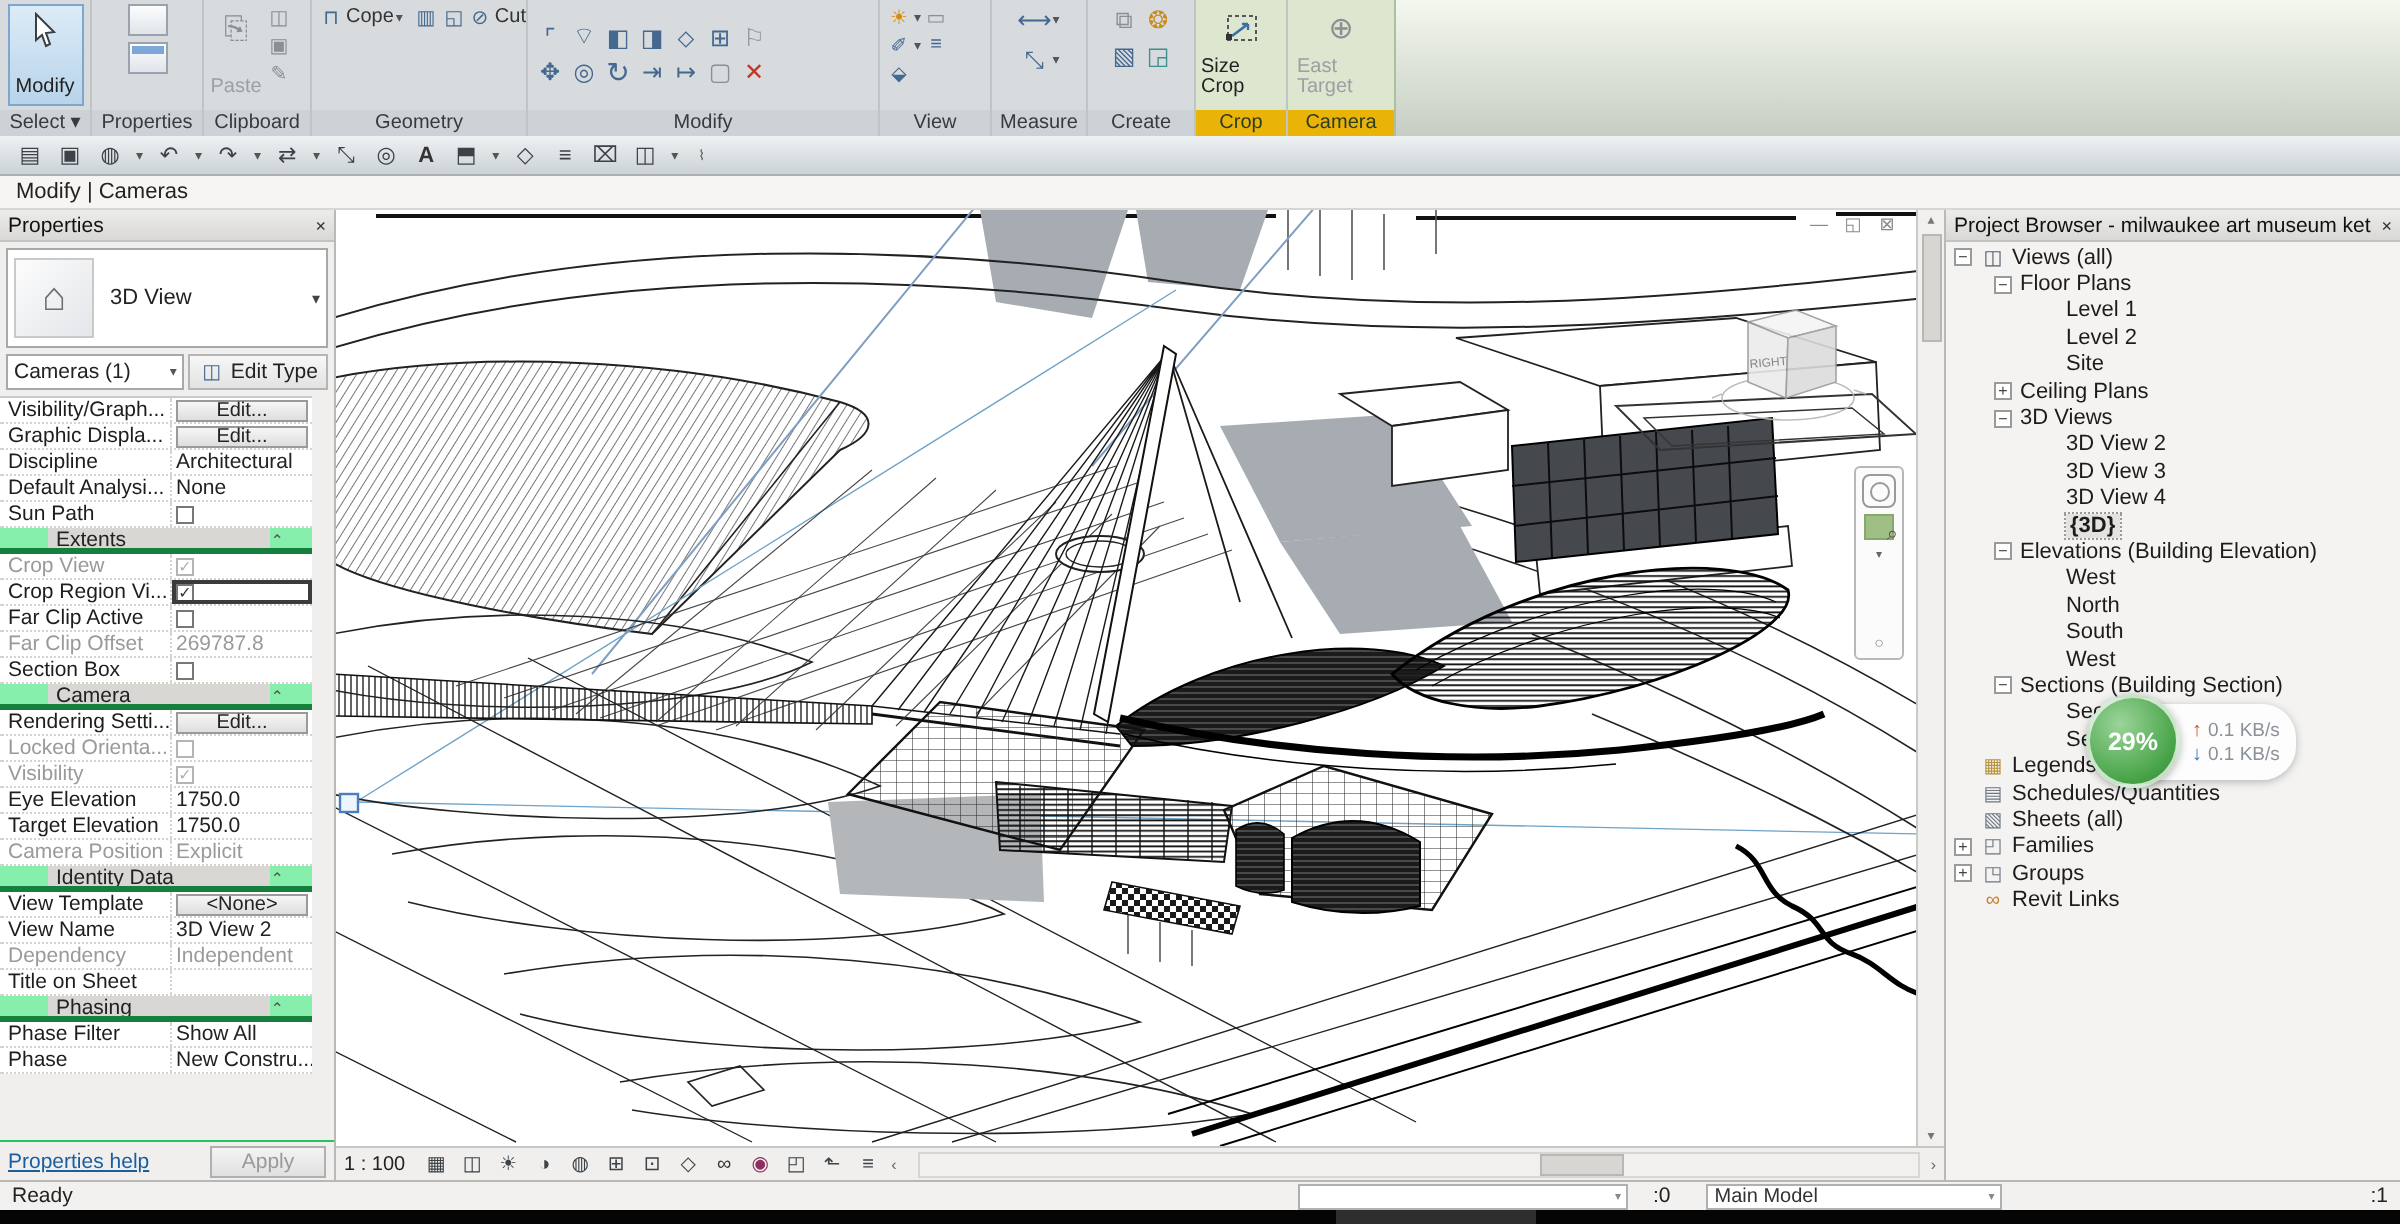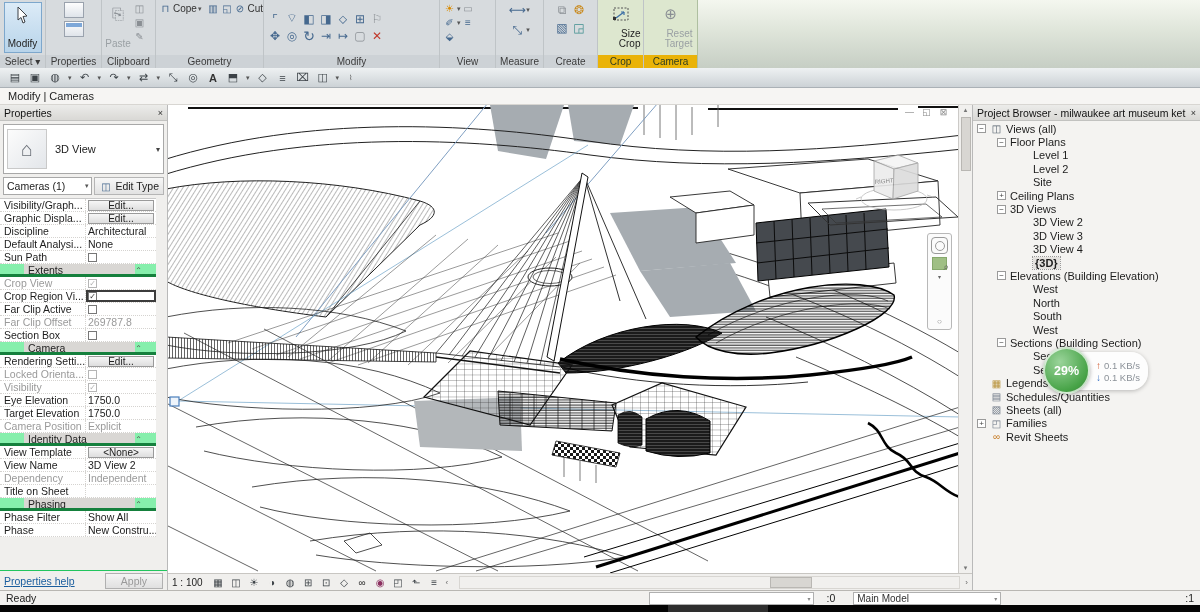--- a/index.html
+++ b/index.html
@@ -13,21 +13,21 @@
   .rpanel .plabel{height:13px;line-height:13px;text-align:center;font-size:10px;color:#3a3a3a;background:#cdd2d6;white-space:nowrap;overflow:hidden;}
   .rpanel.green{background:#dde7cf;}
   .rpanel.green .plabel{background:#eab308;color:#2c3c22;}
   .ico{display:inline-flex;align-items:center;justify-content:center;width:16px;height:16px;font-size:12px;color:#45688e;}
   .ico.sm{width:13px;height:13px;font-size:10px;}
   .ico.gray{color:#8a8f94;}
   .ico.red{color:#c0392b;}
   .ico.orange{color:#d98a00;}
   .ico[data-g]::before{content:attr(data-g);}
   .bigbtn{width:38px;height:100%;display:flex;flex-direction:column;align-items:center;justify-content:space-between;padding:3px 1px;border:1px solid transparent;font-size:10px;}
-  .bigbtn .blabel{text-align:right;line-height:10px;}
+  .bigbtn .blabel{text-align:left;line-height:10px;}
   .modifybtn{background:linear-gradient(180deg,#dcebf7,#b8d4ea);border:1px solid #7da7cc;}
   .disbtn{color:#9aa0a4;}
   .col{display:flex;flex-direction:column;gap:1px;}
   .row{display:flex;align-items:center;gap:1px;}
   .tool-text{font-size:10px;color:#333;white-space:nowrap;}
   .dd{font-size:7px;color:#555;}
   .iconbox{width:20px;height:16px;border:1px solid #9aa2ad;background:linear-gradient(180deg,#fdfdfd,#dfe4ea);position:relative;}
   .iconbox.blue::before{content:"";position:absolute;left:1px;right:1px;top:1px;height:4px;background:#7da7d8;}
   .grid8{display:grid;grid-template-columns:repeat(7,17px);grid-auto-rows:17px;}
 
@@ -286,21 +286,21 @@
           <span class="blabel" style="width:40px;">Size Crop</span>
         </div>
       </div>
       <div class="plabel">Crop</div>
     </div>
 
     <div class="rpanel green" style="width:54px;border-right:1px solid #aebfa0;">
       <div class="body" style="justify-content:center;">
         <div class="bigbtn disbtn" style="width:46px;">
           <span class="ico gray" data-g="⊕" style="font-size:15px;"></span>
-          <span class="blabel" style="width:44px;">Reset Target</span>
+          <span class="blabel" style="width:44px;">East Target</span>
         </div>
       </div>
       <div class="plabel">Camera</div>
     </div>
     <div style="flex:1;"></div>
   </div>
 
   <div class="qat">
     <span class="ico" data-g="▤"></span>
     <span class="ico" data-g="▣"></span>
@@ -842,25 +842,30 @@
             <span class="ticon"></span>
             <span class="tlabel">Sheets (all)</span>
           </div>
 
           <div class="trow lvl0 plus icon-families">
             <span class="texp"></span>
             <span class="ticon"></span>
             <span class="tlabel">Families</span>
           </div>
 
+          <div class="trow lvl0 plus icon-groups">
+            <span class="texp"></span>
+            <span class="ticon"></span>
+            <span class="tlabel">Groups</span>
+          </div>
 
           <div class="trow lvl0 icon-links">
             <span class="texp"></span>
             <span class="ticon"></span>
-            <span class="tlabel">Revit Sheets</span>
+            <span class="tlabel">Revit Links</span>
           </div>
 
       </div>
     </div>
   </div>
 
   <div class="netpill">
     <div class="netrow">
         <span class="up">↑</span>
         <span>0.1 KB/s</span>

